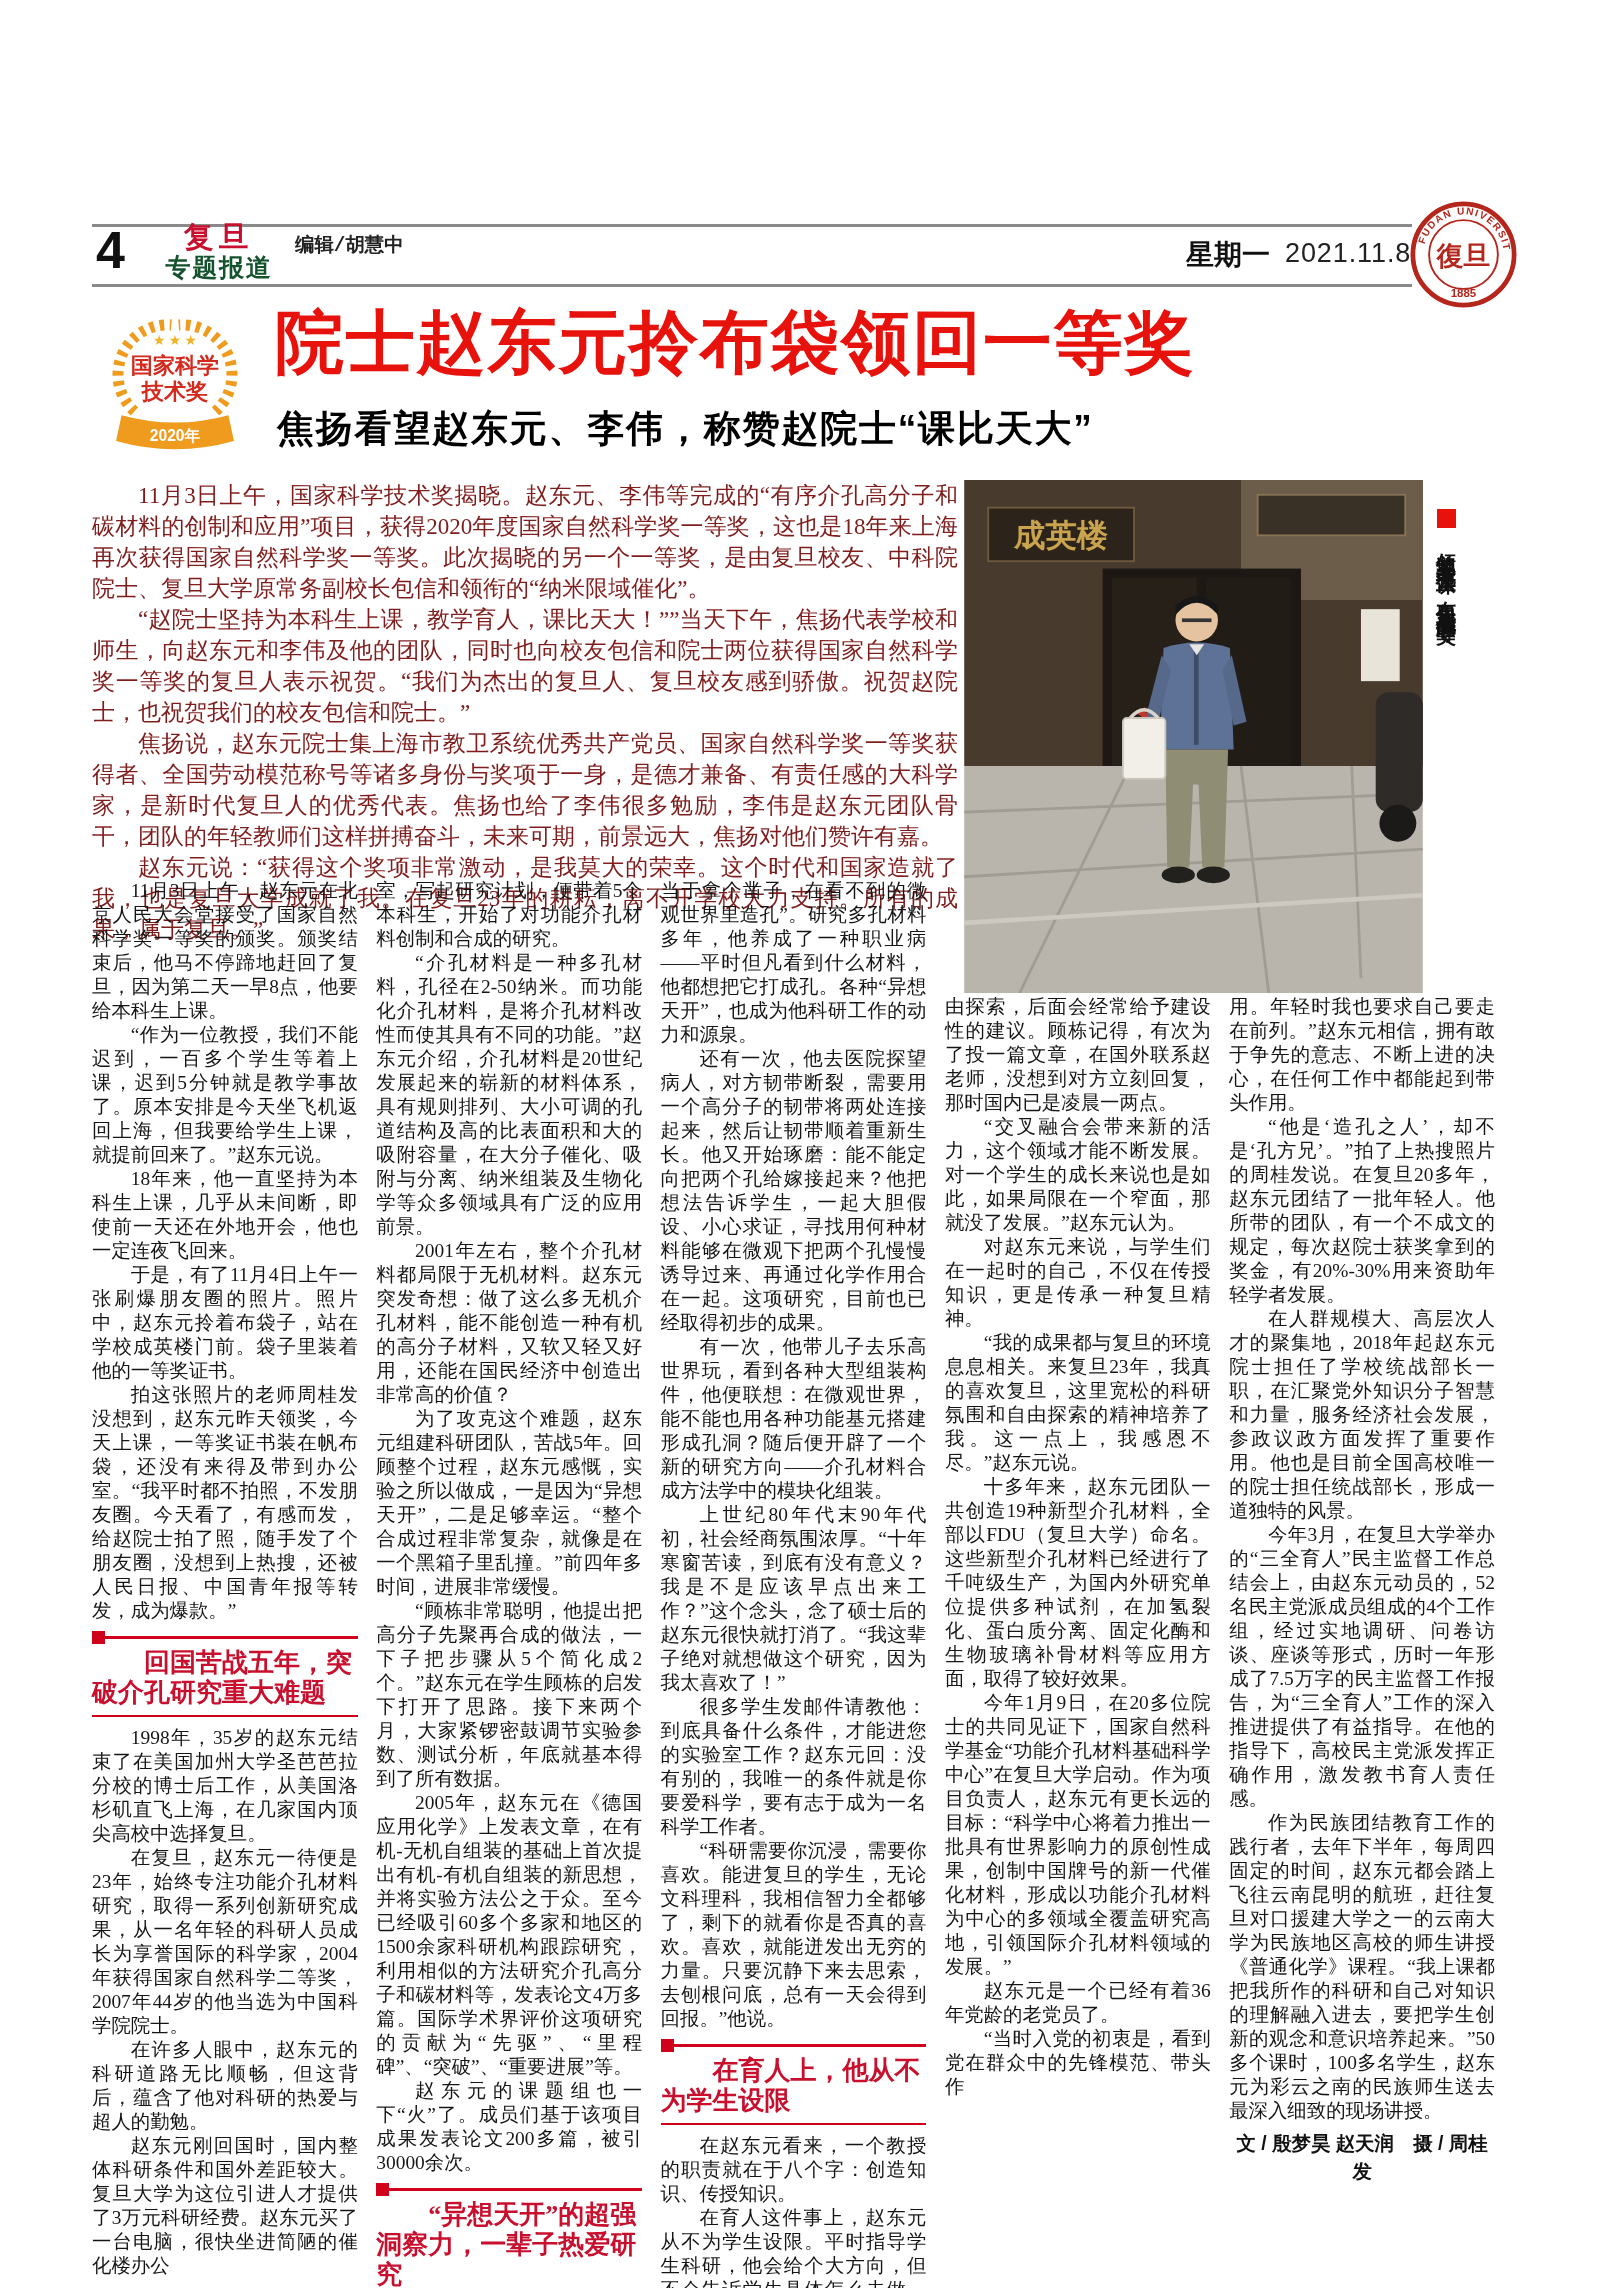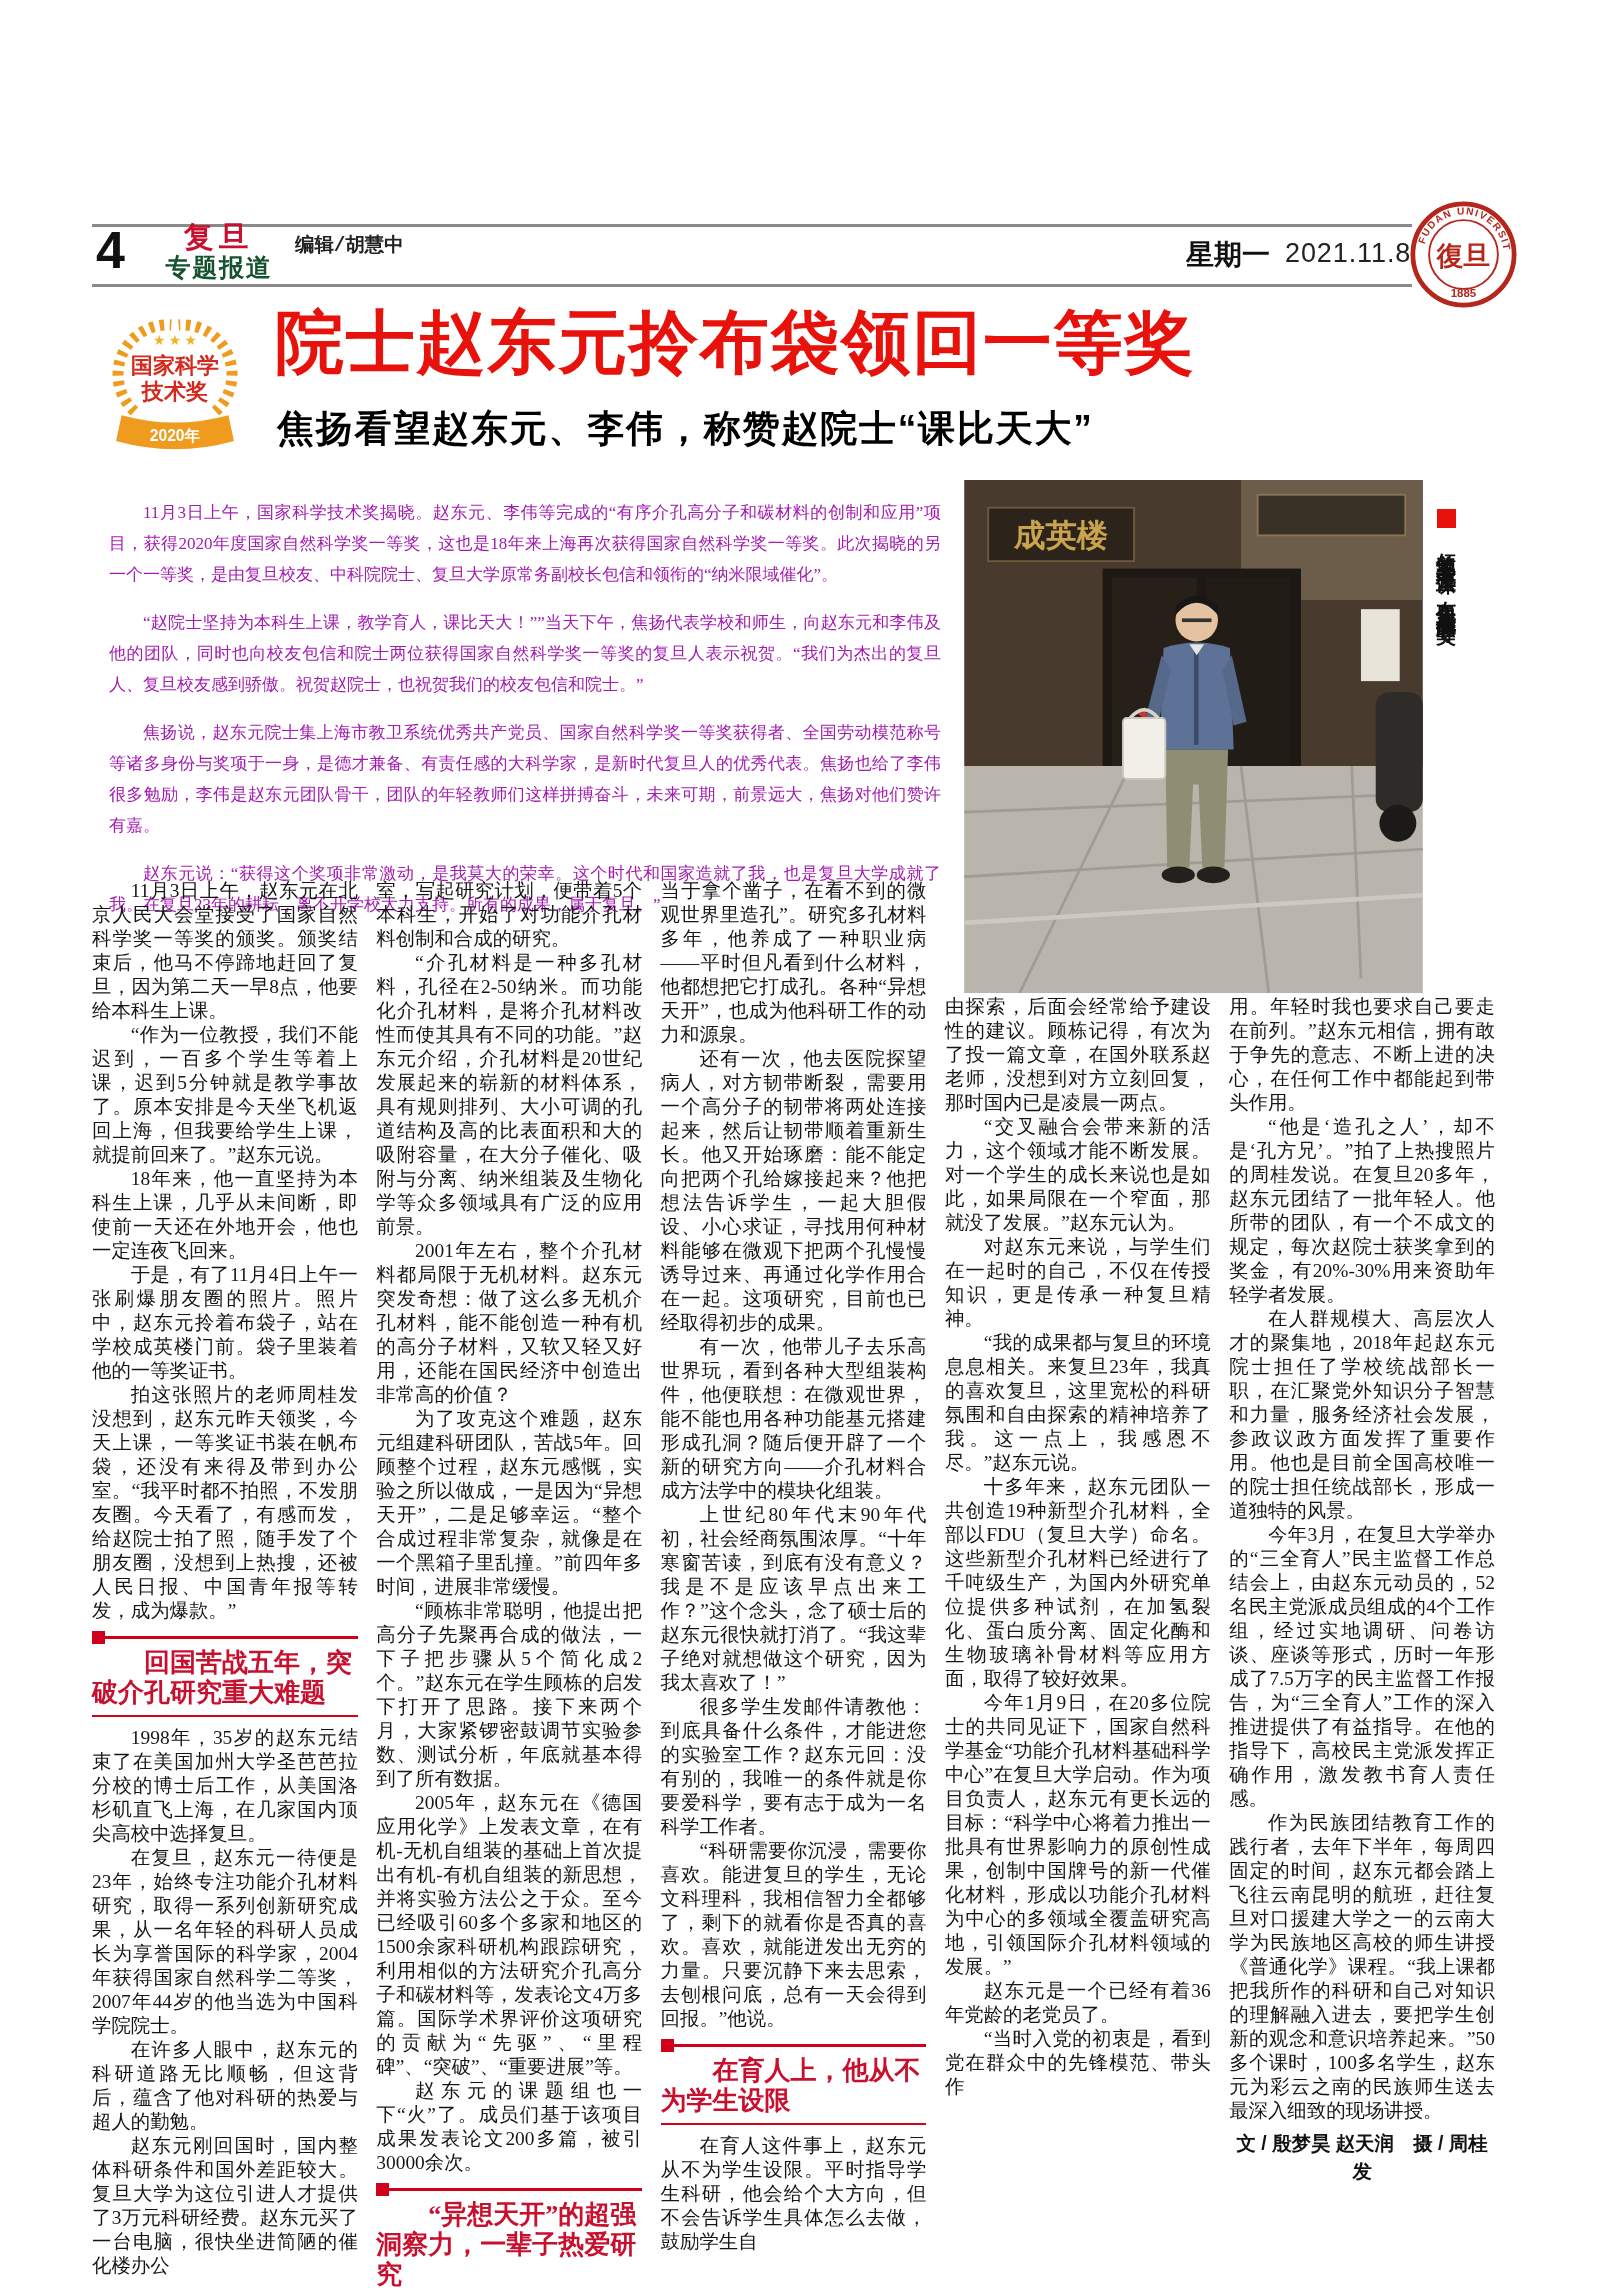--- a/index.html
+++ b/index.html
@@ -23,21 +23,21 @@
               font-family:"Liberation Sans",sans-serif;letter-spacing:0.9px;}
   #masthead-seal{position:absolute;left:1410px;top:201px;width:107px;height:107px;background:#fff;border-radius:50%;}
   
   #award-badge{position:absolute;left:103px;top:312px;width:144px;height:140px;}
   #headline{position:absolute;left:275px;top:297px;width:1071px;font-size:69px;font-weight:800;
             color:#e8120c;font-family:"Liberation Sans",sans-serif;letter-spacing:1.8px;white-space:nowrap;}
   #subheadline{position:absolute;left:277px;top:404px;font-size:37px;font-weight:600;color:#000;
                font-family:"Liberation Sans",sans-serif;letter-spacing:1.8px;white-space:nowrap;}
   
   #lead{position:absolute;left:92px;top:480px;width:866px;}
-  .lead-p{margin:17px;text-indent:2em;font-size:17px;line-height:31px;text-align:justify;color:#a21caf;}
+  .lead-p{margin:0;text-indent:2em;font-size:23px;line-height:31px;text-align:justify;color:#7f1d1d;}
   
   #news-photo{position:absolute;left:964px;top:480px;width:459px;height:513px;display:block;}
   #photo-caption{position:absolute;left:1431px;top:509px;height:471px;width:29.5px;
                  writing-mode:vertical-rl;text-orientation:upright;font-size:20px;font-weight:700;
                  font-family:"Liberation Sans",sans-serif;color:#111;letter-spacing:2.8px;}
   #caption-marker{display:inline-block;width:18.5px;height:18.5px;background:#e8120c;margin-bottom:9.2px;}
   
   #body-columns{position:absolute;left:92px;top:879px;width:1403px;display:flex;gap:18.5px;align-items:flex-start;}
   .col{flex:1 1 0;min-width:0;}
   .col-offset{padding-top:116px;}
@@ -184,20 +184,21 @@
         <p class="bp">上世纪80年代末90年代初，社会经商氛围浓厚。“十年寒窗苦读，到底有没有意义？我是不是应该早点出来工作？”这个念头，念了硕士后的赵东元很快就打消了。“我这辈子绝对就想做这个研究，因为我太喜欢了！”</p>
         <p class="bp">很多学生发邮件请教他：到底具备什么条件，才能进您的实验室工作？赵东元回：没有别的，我唯一的条件就是你要爱科学，要有志于成为一名科学工作者。</p>
         <p class="bp">“科研需要你沉浸，需要你喜欢。能进复旦的学生，无论文科理科，我相信智力全都够了，剩下的就看你是否真的喜欢。喜欢，就能迸发出无穷的力量。只要沉静下来去思索，去刨根问底，总有一天会得到回报。”他说。</p>
         <div class="subhead">
           <div class="sh-ruletop">
             <span class="sh-sq"></span>
           </div>
           <div class="sh-text">在育人上，他从不为学生设限</div>
           <div class="sh-rulebot"></div>
         </div>
+        <p class="bp">在赵东元看来，一个教授的职责就在于八个字：创造知识、传授知识。</p>
         <p class="bp">在育人这件事上，赵东元从不为学生设限。平时指导学生科研，他会给个大方向，但不会告诉学生具体怎么去做，鼓励学生自</p>
       </div>
       <div class="col col-offset">
         <p class="bp cont">由探索，后面会经常给予建设性的建议。顾栋记得，有次为了投一篇文章，在国外联系赵老师，没想到对方立刻回复，那时国内已是凌晨一两点。</p>
         <p class="bp">“交叉融合会带来新的活力，这个领域才能不断发展。对一个学生的成长来说也是如此，如果局限在一个窄面，那就没了发展。”赵东元认为。</p>
         <p class="bp">对赵东元来说，与学生们在一起时的自己，不仅在传授知识，更是传承一种复旦精神。</p>
         <p class="bp">“我的成果都与复旦的环境息息相关。来复旦23年，我真的喜欢复旦，这里宽松的科研氛围和自由探索的精神培养了我。这一点上，我感恩不尽。”赵东元说。</p>
         <p class="bp">十多年来，赵东元团队一共创造19种新型介孔材料，全部以FDU（复旦大学）命名。这些新型介孔材料已经进行了千吨级生产，为国内外研究单位提供多种试剂，在加氢裂化、蛋白质分离、固定化酶和生物玻璃补骨材料等应用方面，取得了较好效果。</p>
         <p class="bp">今年1月9日，在20多位院士的共同见证下，国家自然科学基金“功能介孔材料基础科学中心”在复旦大学启动。作为项目负责人，赵东元有更长远的目标：“科学中心将着力推出一批具有世界影响力的原创性成果，创制中国牌号的新一代催化材料，形成以功能介孔材料为中心的多领域全覆盖研究高地，引领国际介孔材料领域的发展。”</p>
         <p class="bp">赵东元是一个已经有着36年党龄的老党员了。</p>

